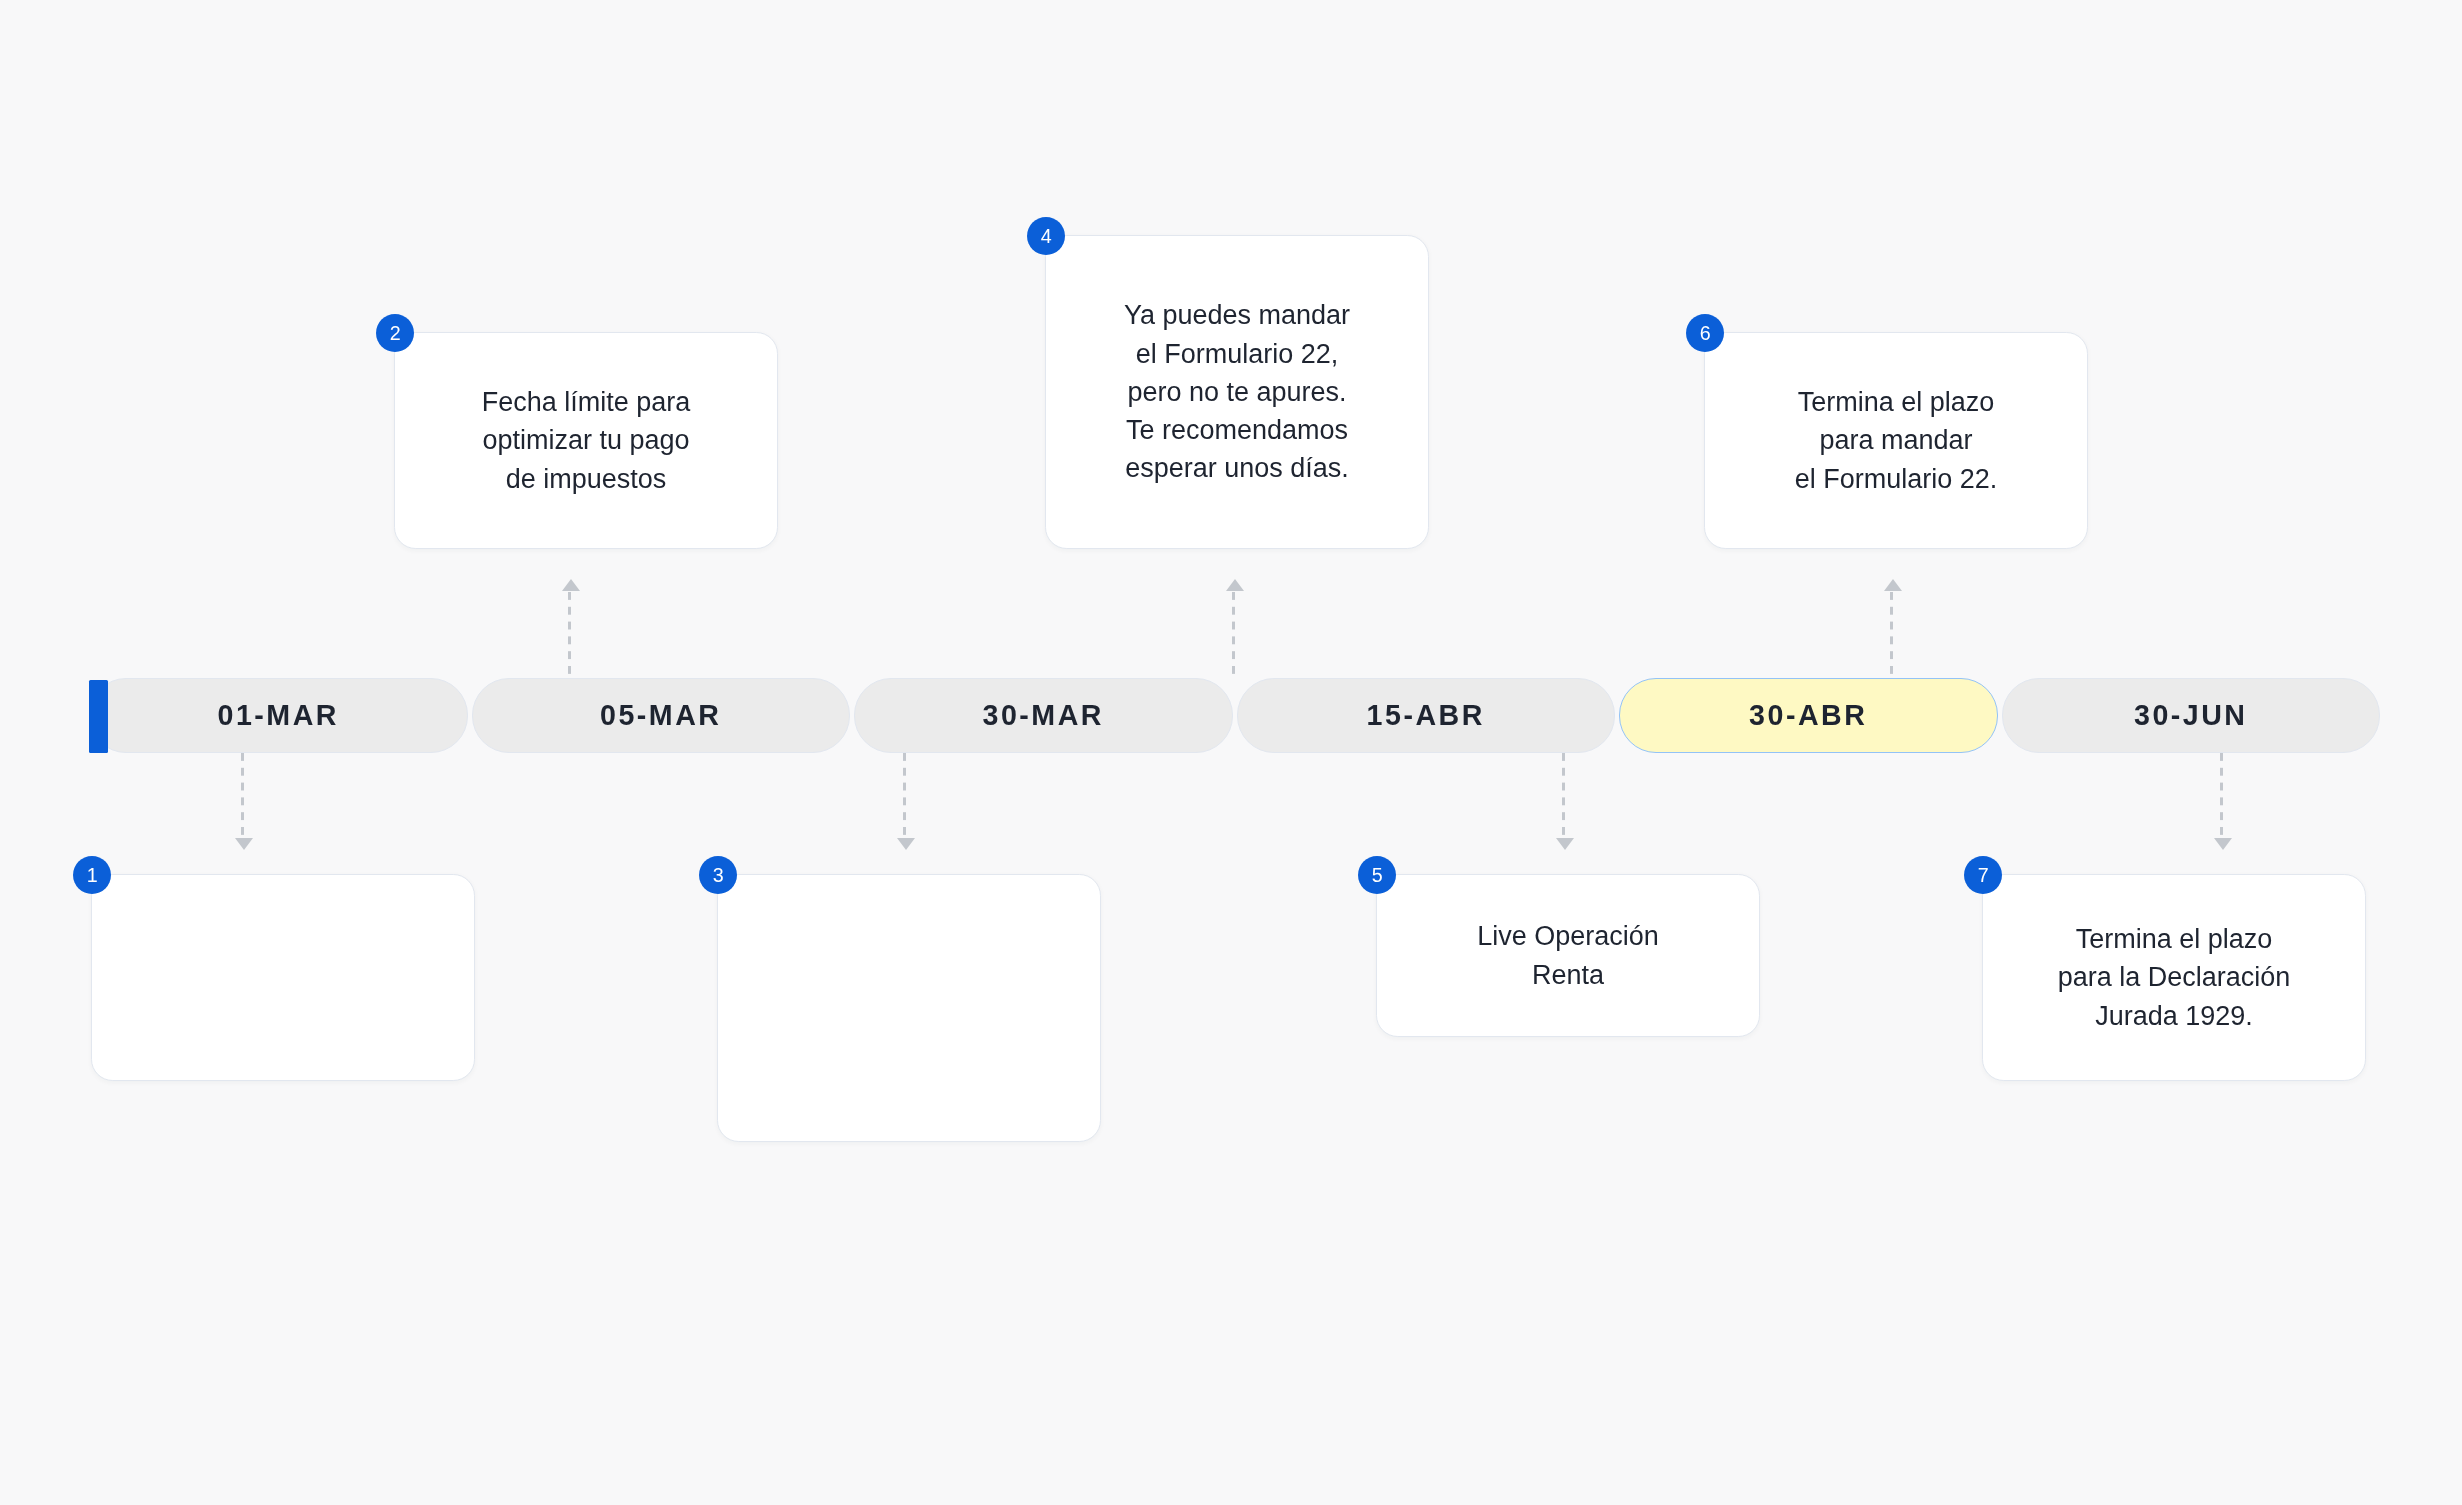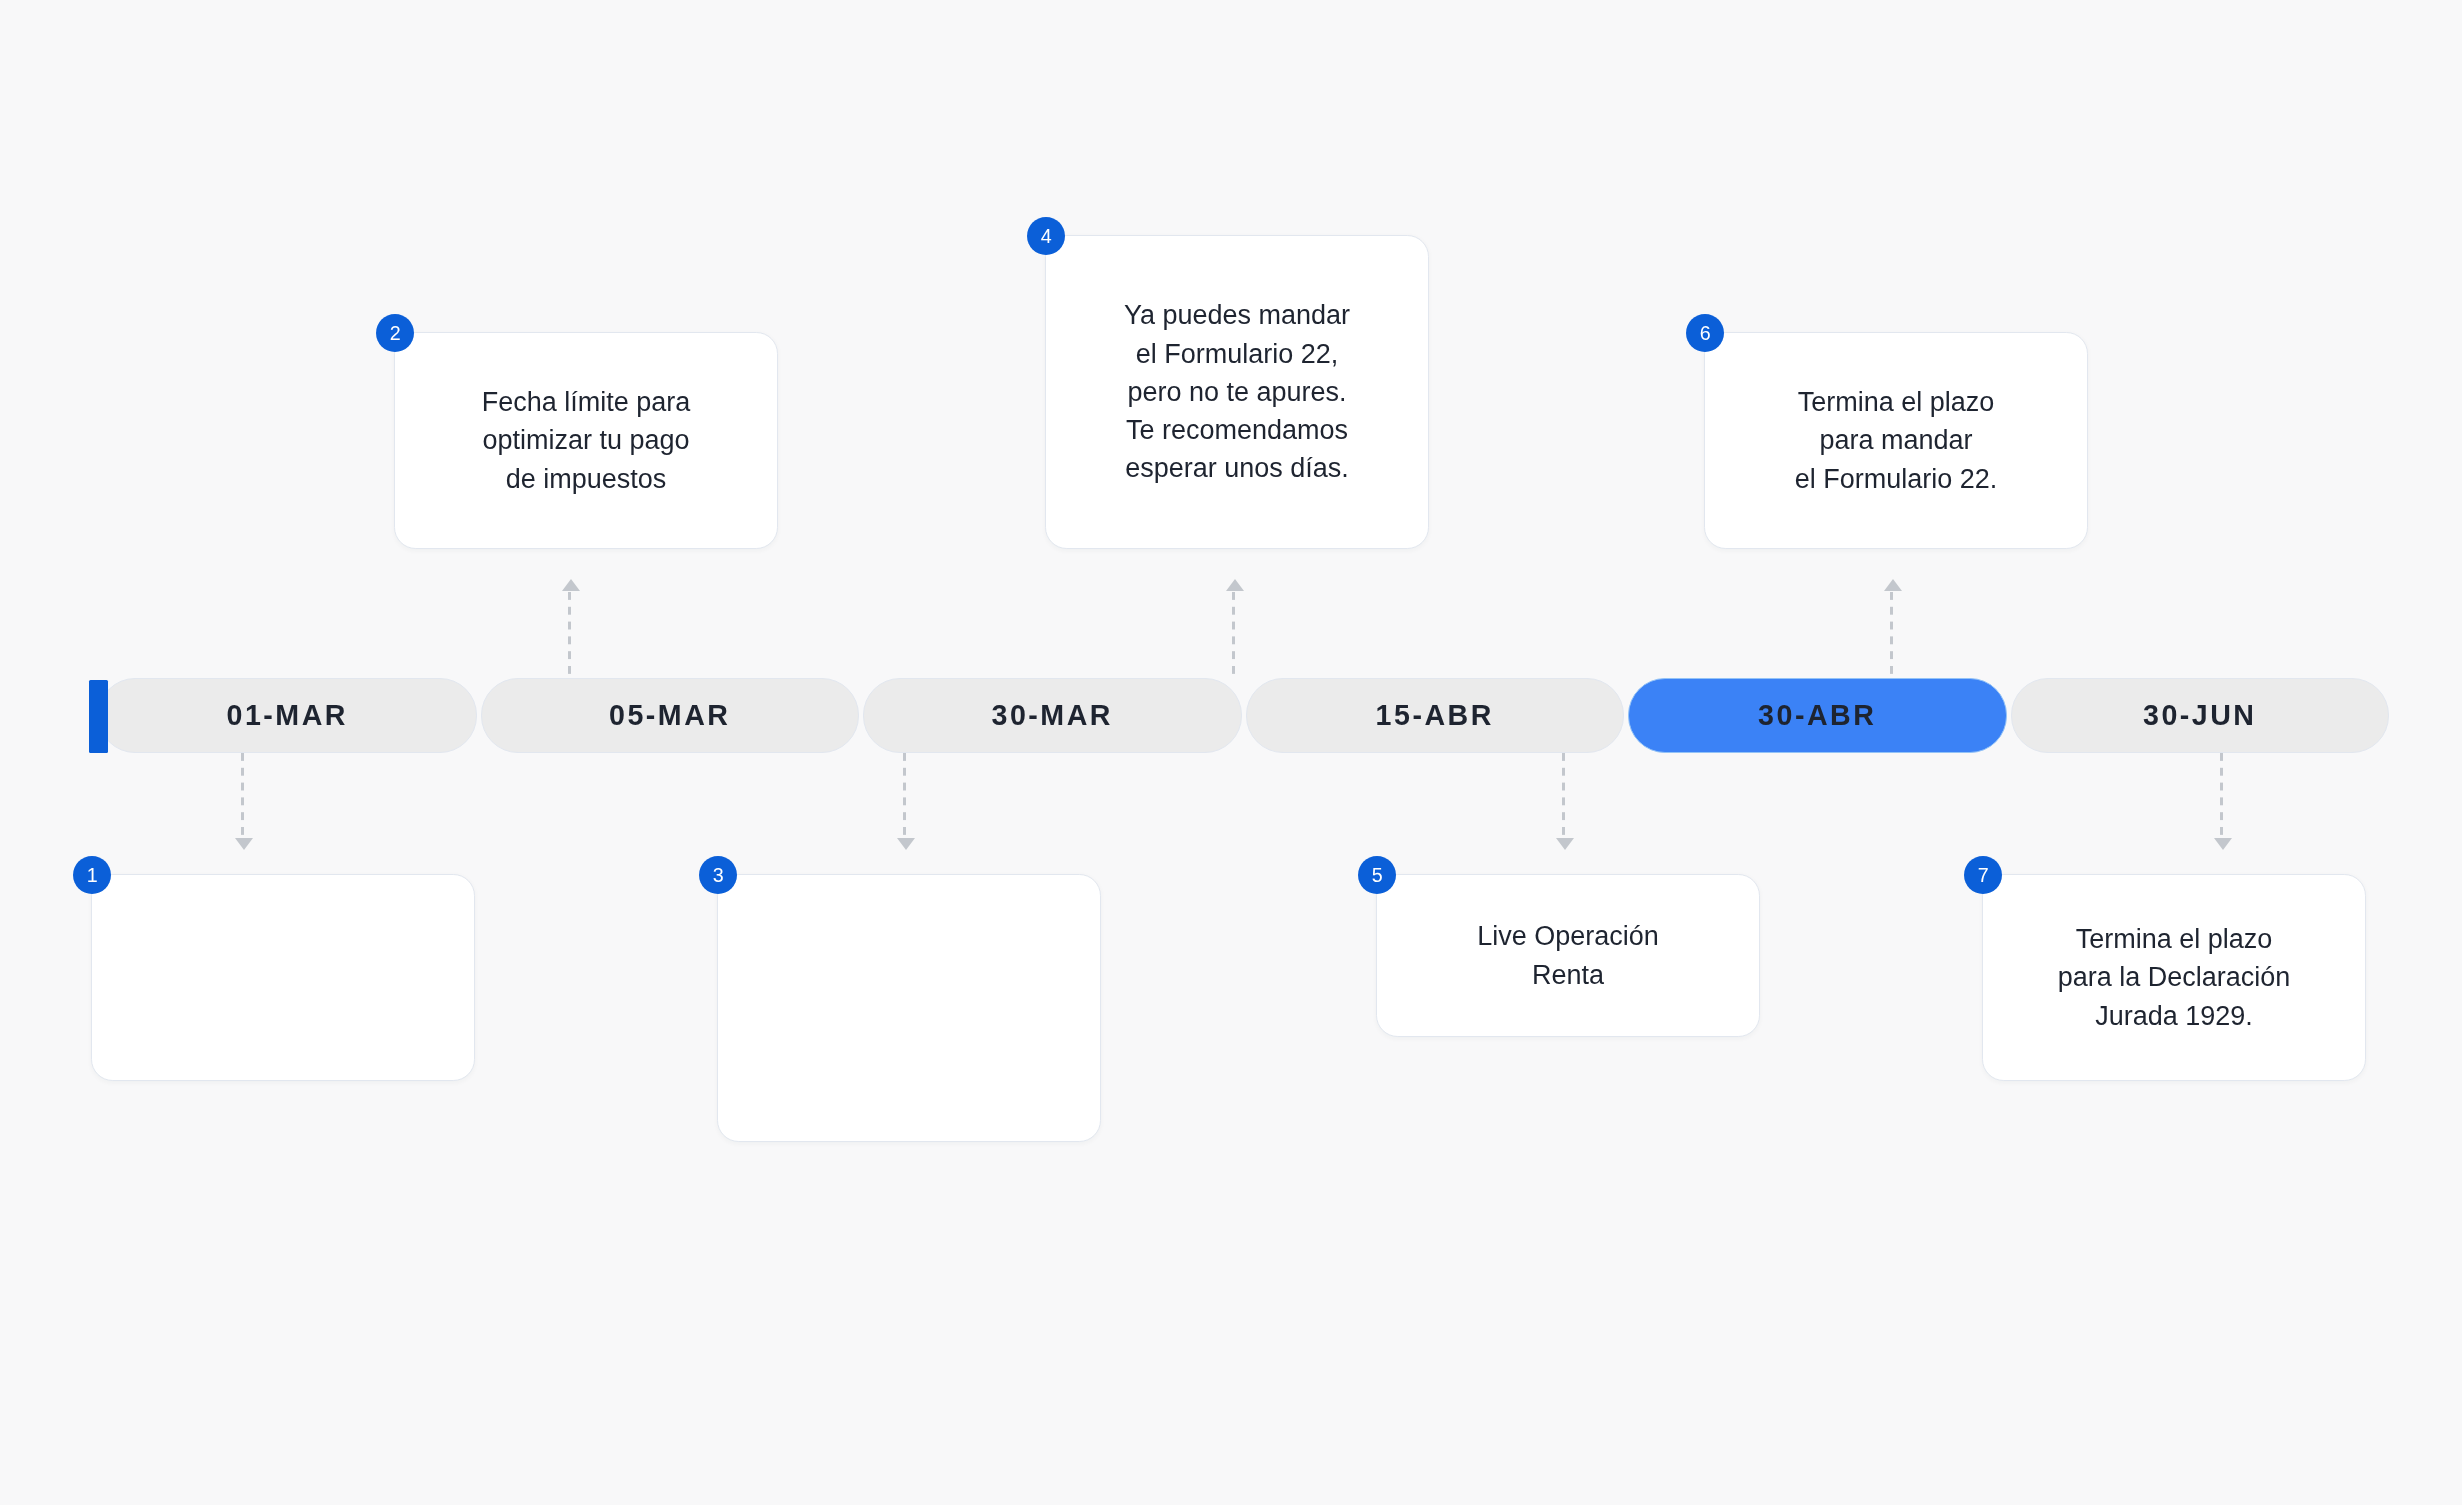--- a/index.html
+++ b/index.html
@@ -11,36 +11,35 @@
     position:relative;
   }
 
   
   #timeline-row{
     position:absolute;
     left:89px; top:678px;
     width:2291px; height:75px;
     display:flex;
     gap:4px;
-    margin-left:9px;
   }
   .pill{
     flex:1 1 0;
     height:75px;
     border-radius:37px;
     background:#ebebeb;
     border:1px solid #e2e7ef;
     box-sizing:border-box;
     display:flex;
     align-items:center;
     justify-content:center;
     position:relative;
   }
   .pill.active{
-    background:#3b82f6;
+    background:#fef9c3;
     border:1.5px solid #93c3f7;
   }
   .pill-label{
     font-size:28.6px;
     font-weight:700;
     letter-spacing:2.5px;
     color:#1e2430;
     white-space:nowrap;
   }
   #accent-bar{

